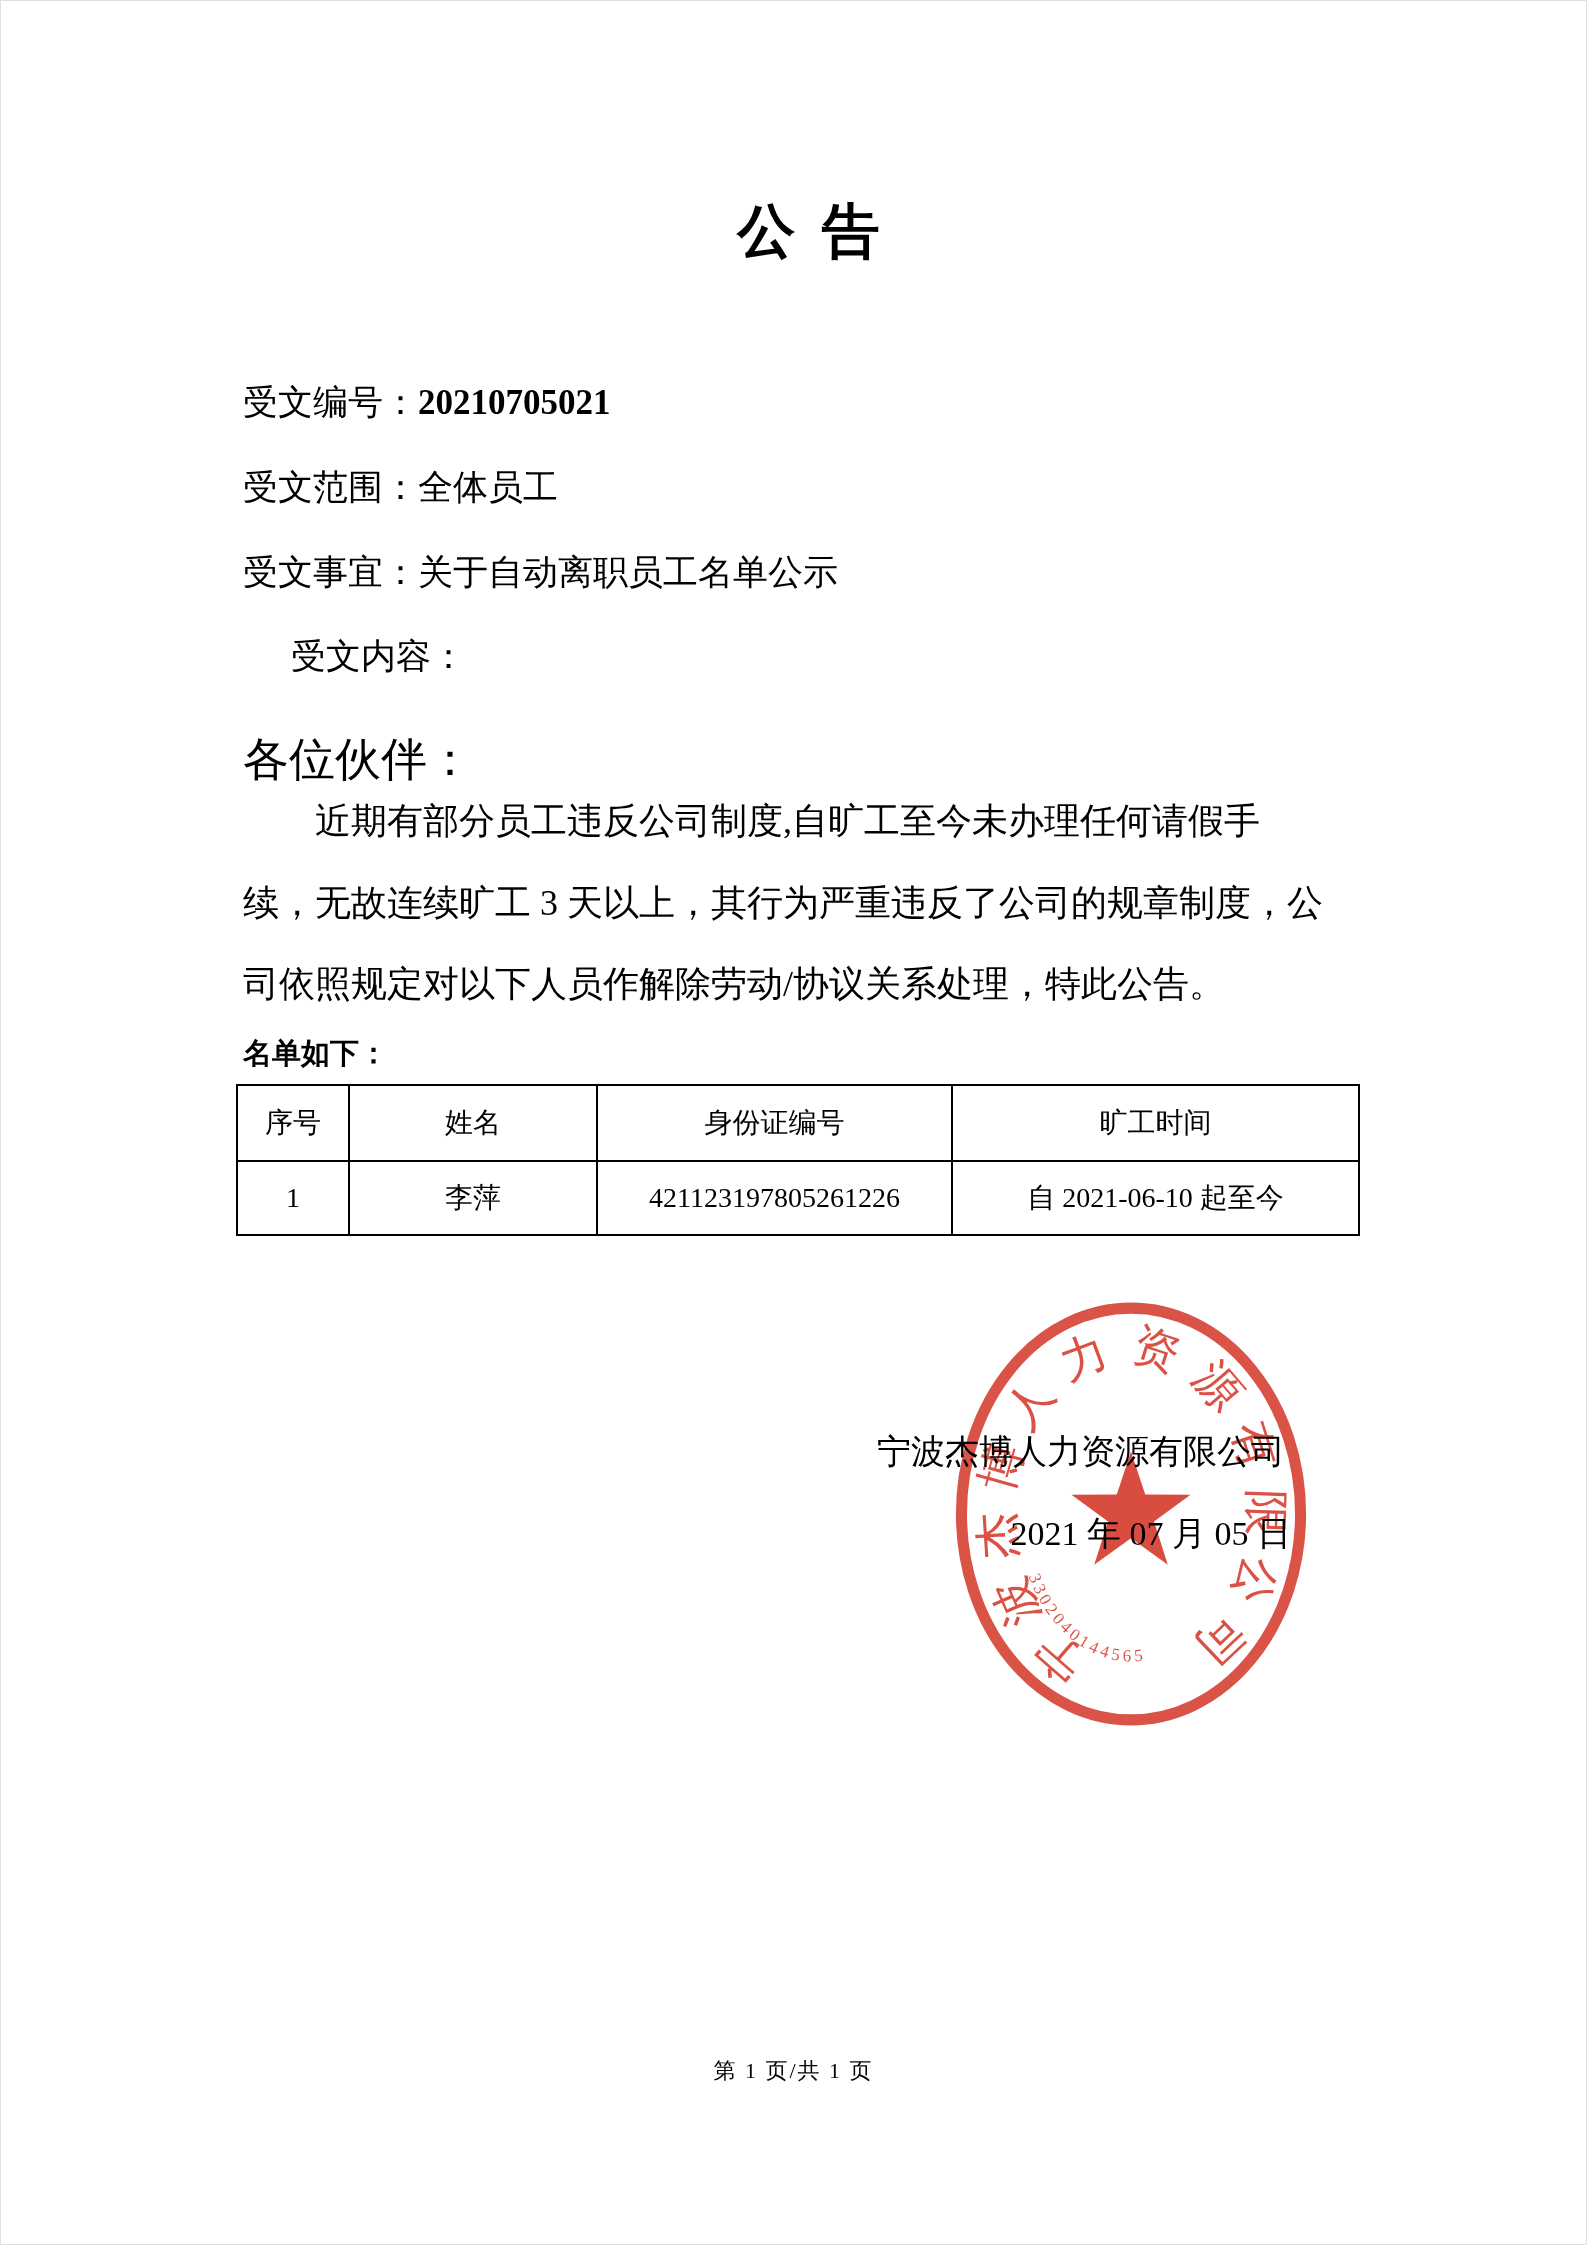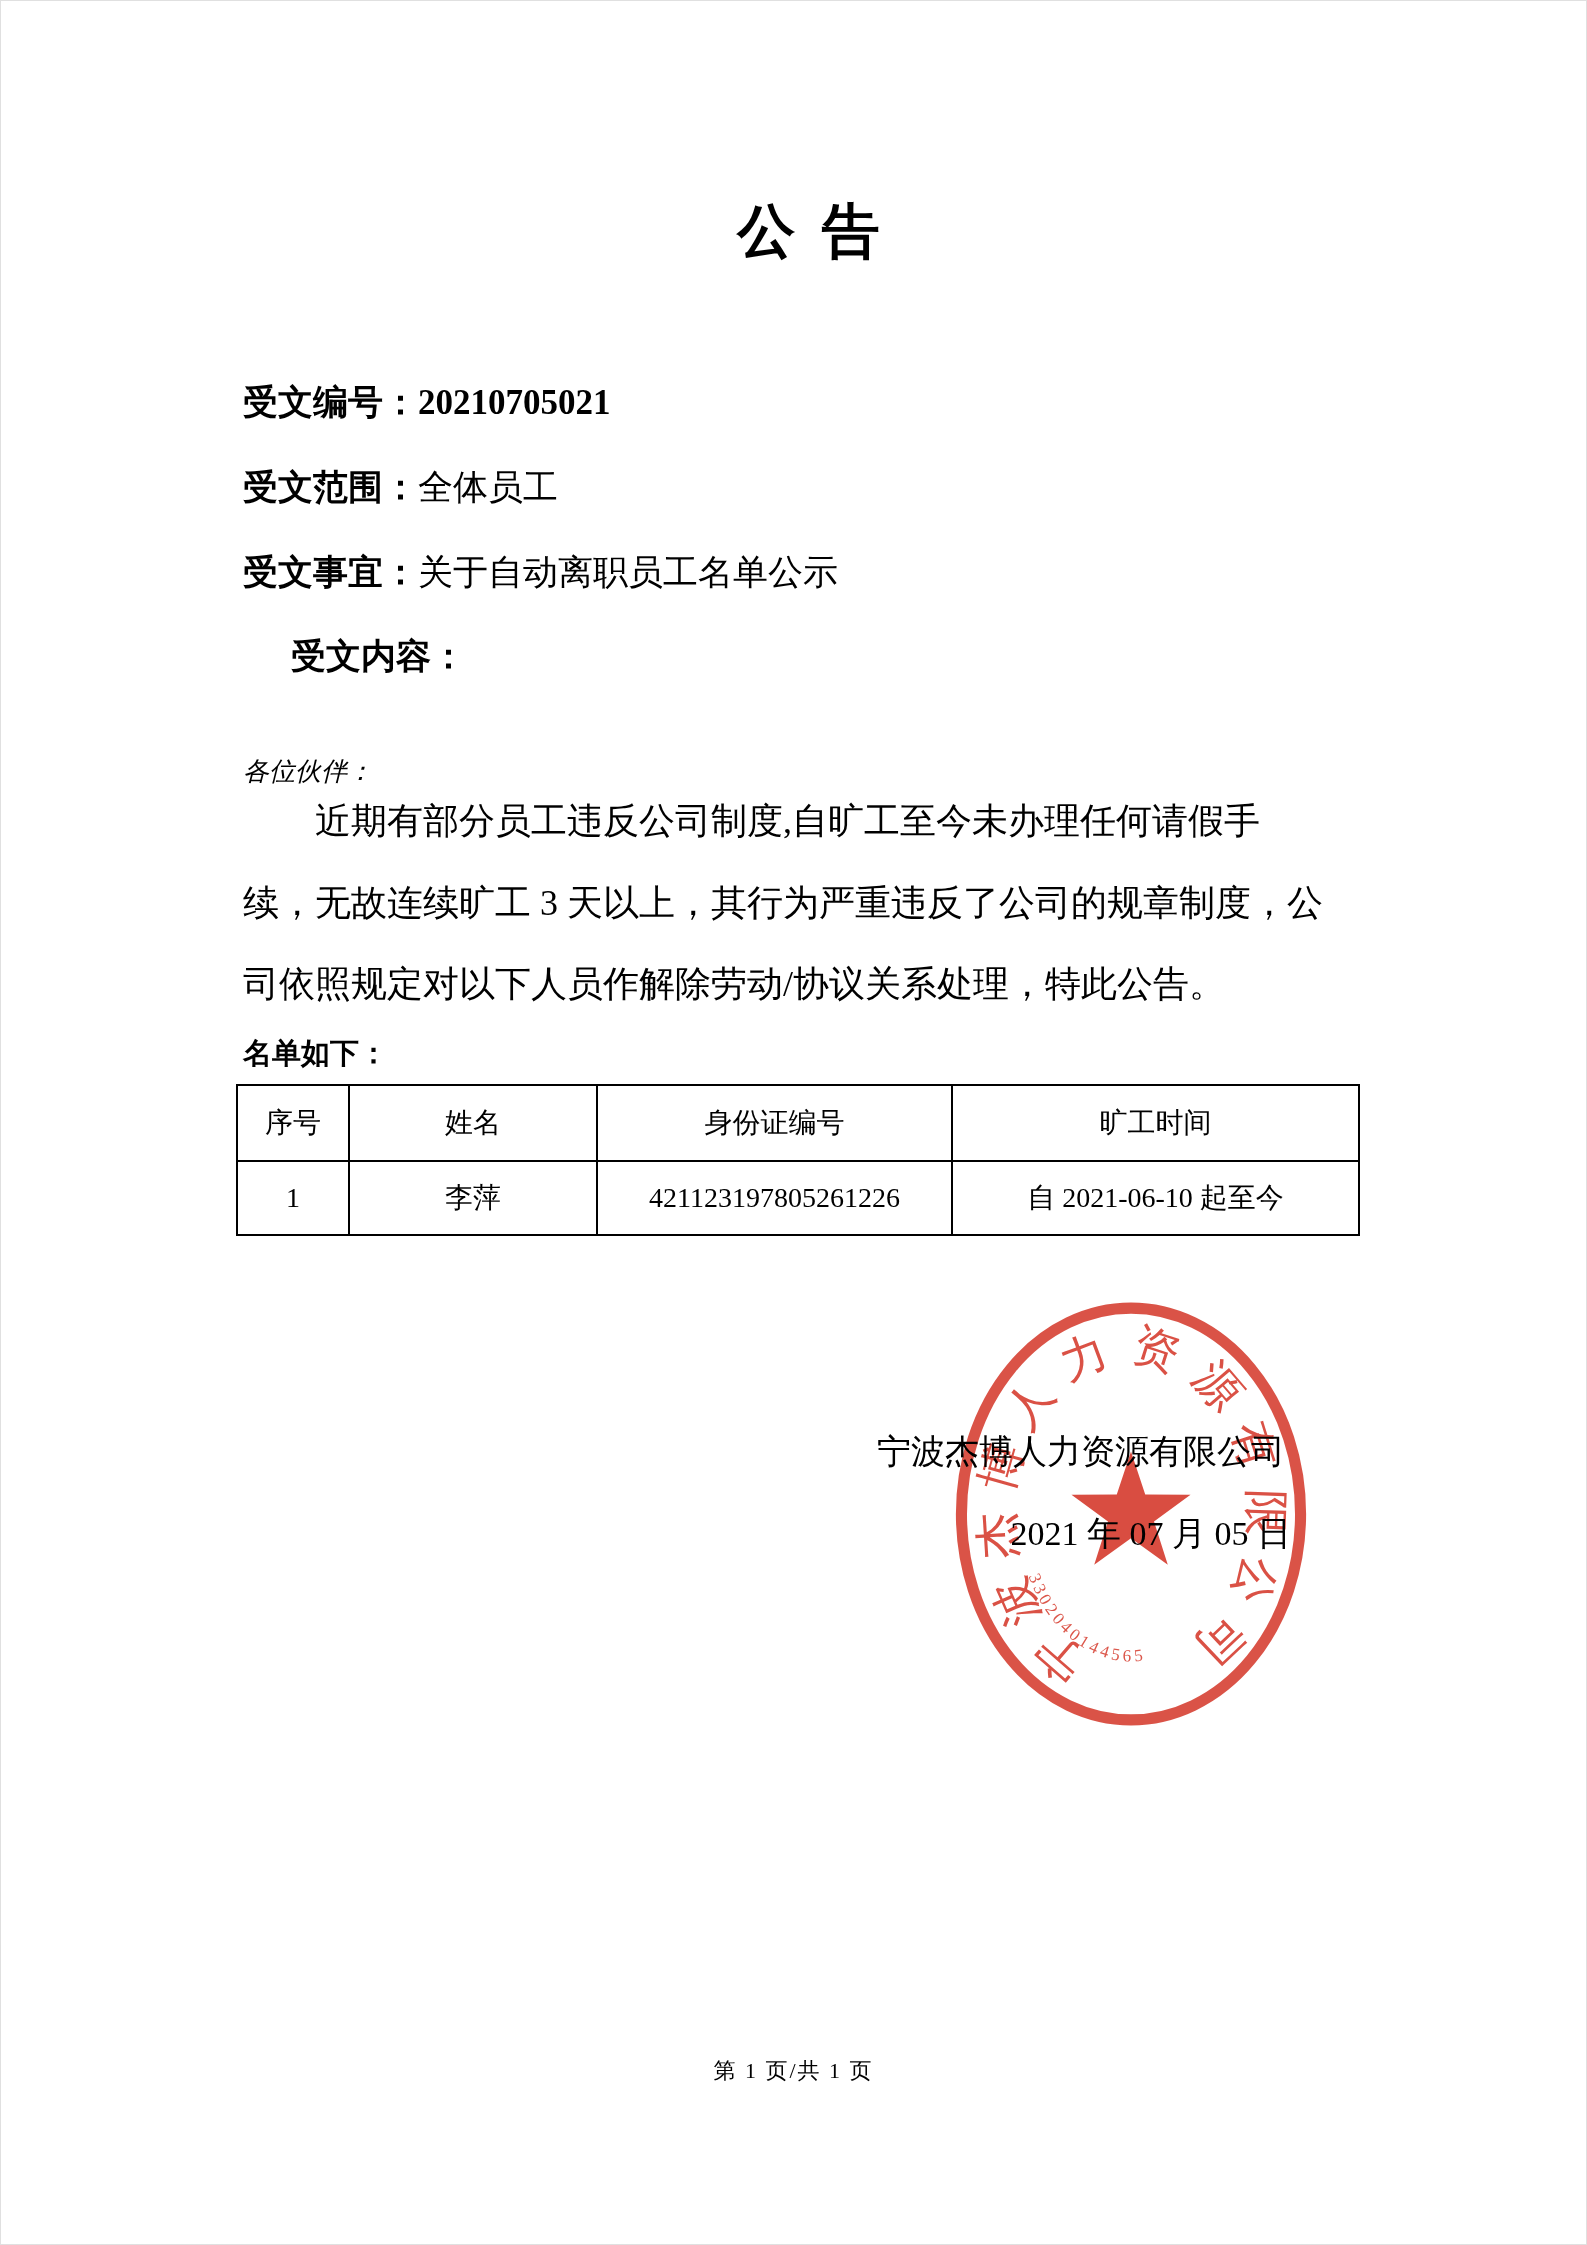--- a/index.html
+++ b/index.html
@@ -14,25 +14,25 @@
     color:#000;
     overflow:hidden;
   }
   .abs{position:absolute;white-space:nowrap;}
   .doc-title{
     left:0;right:0;top:192px;
     text-align:center;
     font-size:58px;font-weight:bold;letter-spacing:6px;padding-left:36px;
   }
   .meta-line{left:242px;font-size:35px;}
-  .meta-label{font-weight:bold;}
+  .meta-label{font-weight:normal;}
   .meta-value{font-weight:normal;}
   .meta-value.strong{font-weight:bold;margin-top:41px;}
   .m0{top:378px;} .m1{top:463px;} .m2{top:548px;} .m3{top:632px;margin-left:48px;}
-  .salutation{left:242px;top:753px;font-size:26px;font-style:italic;}
+  .salutation{left:242px;top:728px;font-size:46px;}
   .body-line{left:242px;font-size:36px;}
   .b0{top:796px;text-indent:72px;} .b1{top:878px;} .b2{top:959px;}
   .list-label{left:242px;top:1033px;font-size:29px;font-weight:bold;}
   .roster{
     position:absolute;left:235px;top:1083px;
     border-collapse:collapse;table-layout:fixed;width:1122px;
     font-size:28px;
   }
   .roster td{
     border:2px solid #000;

